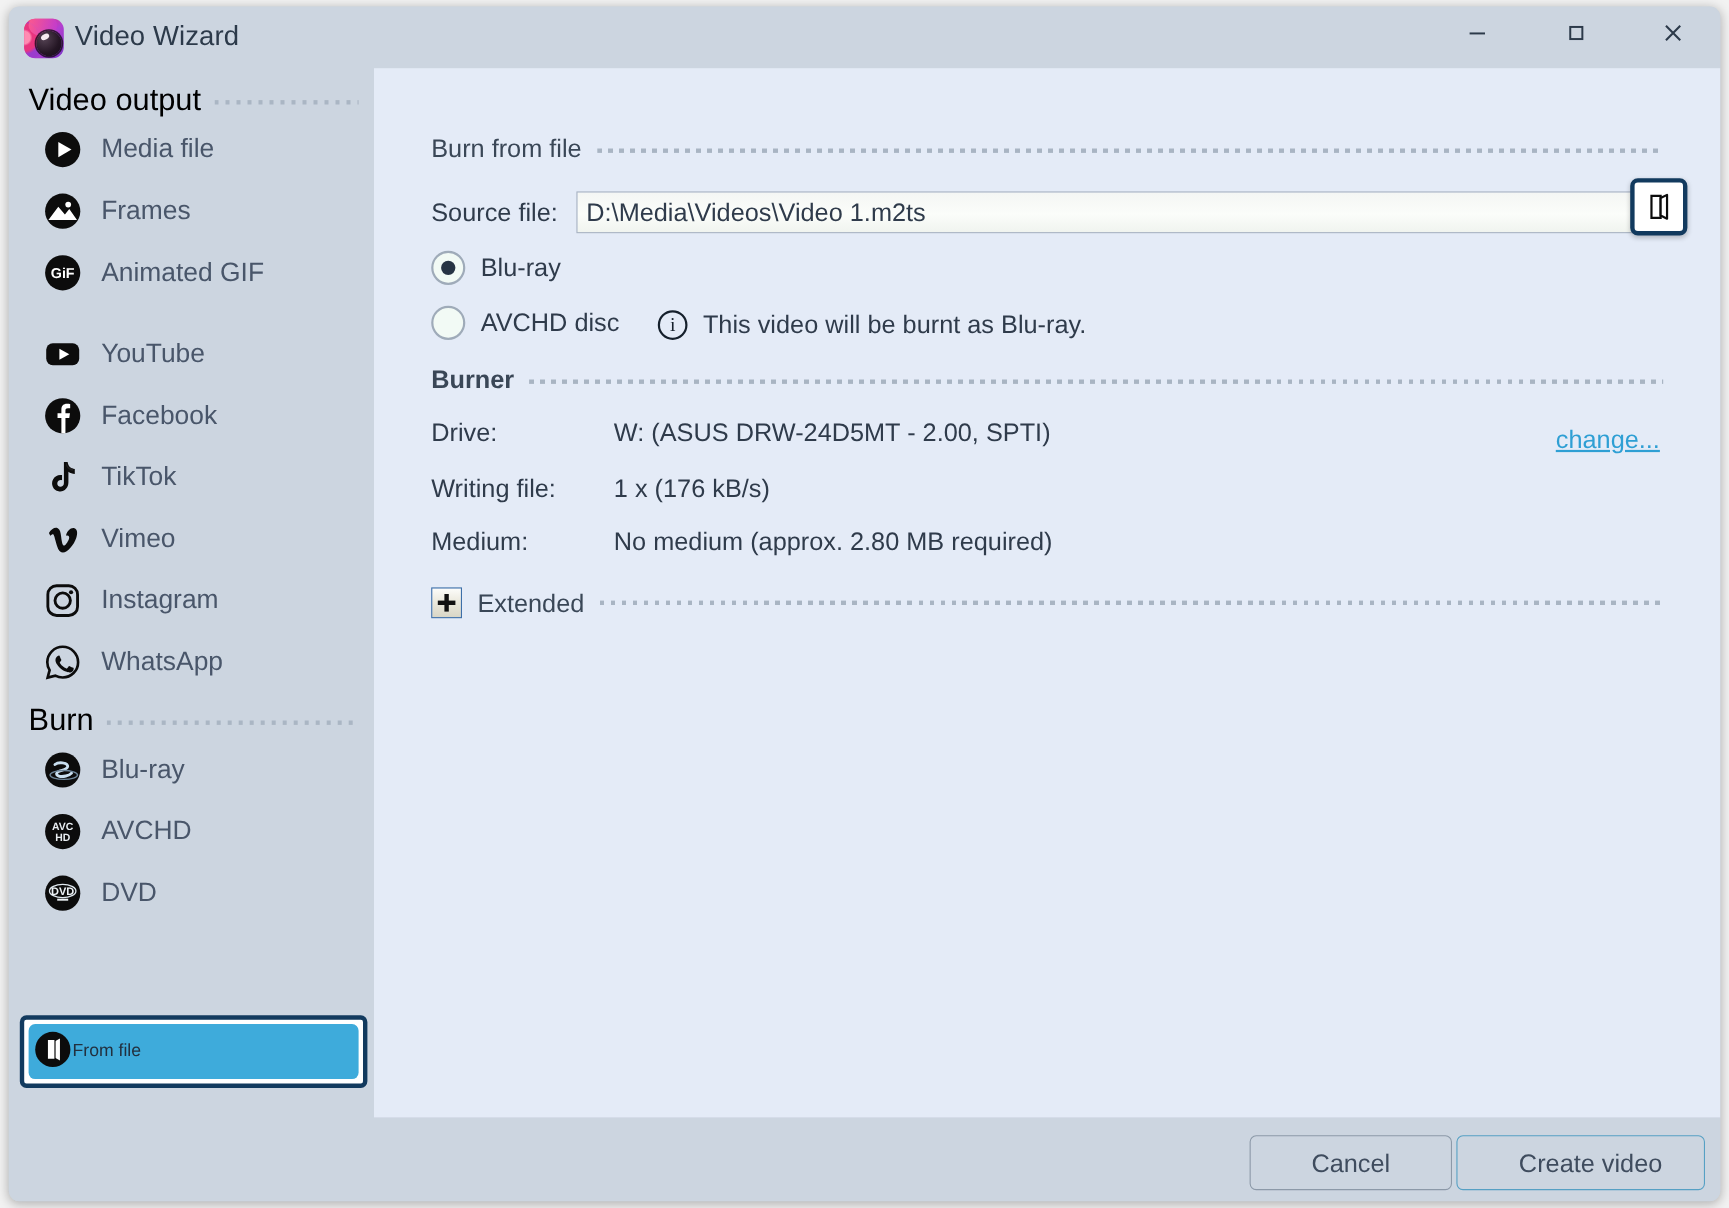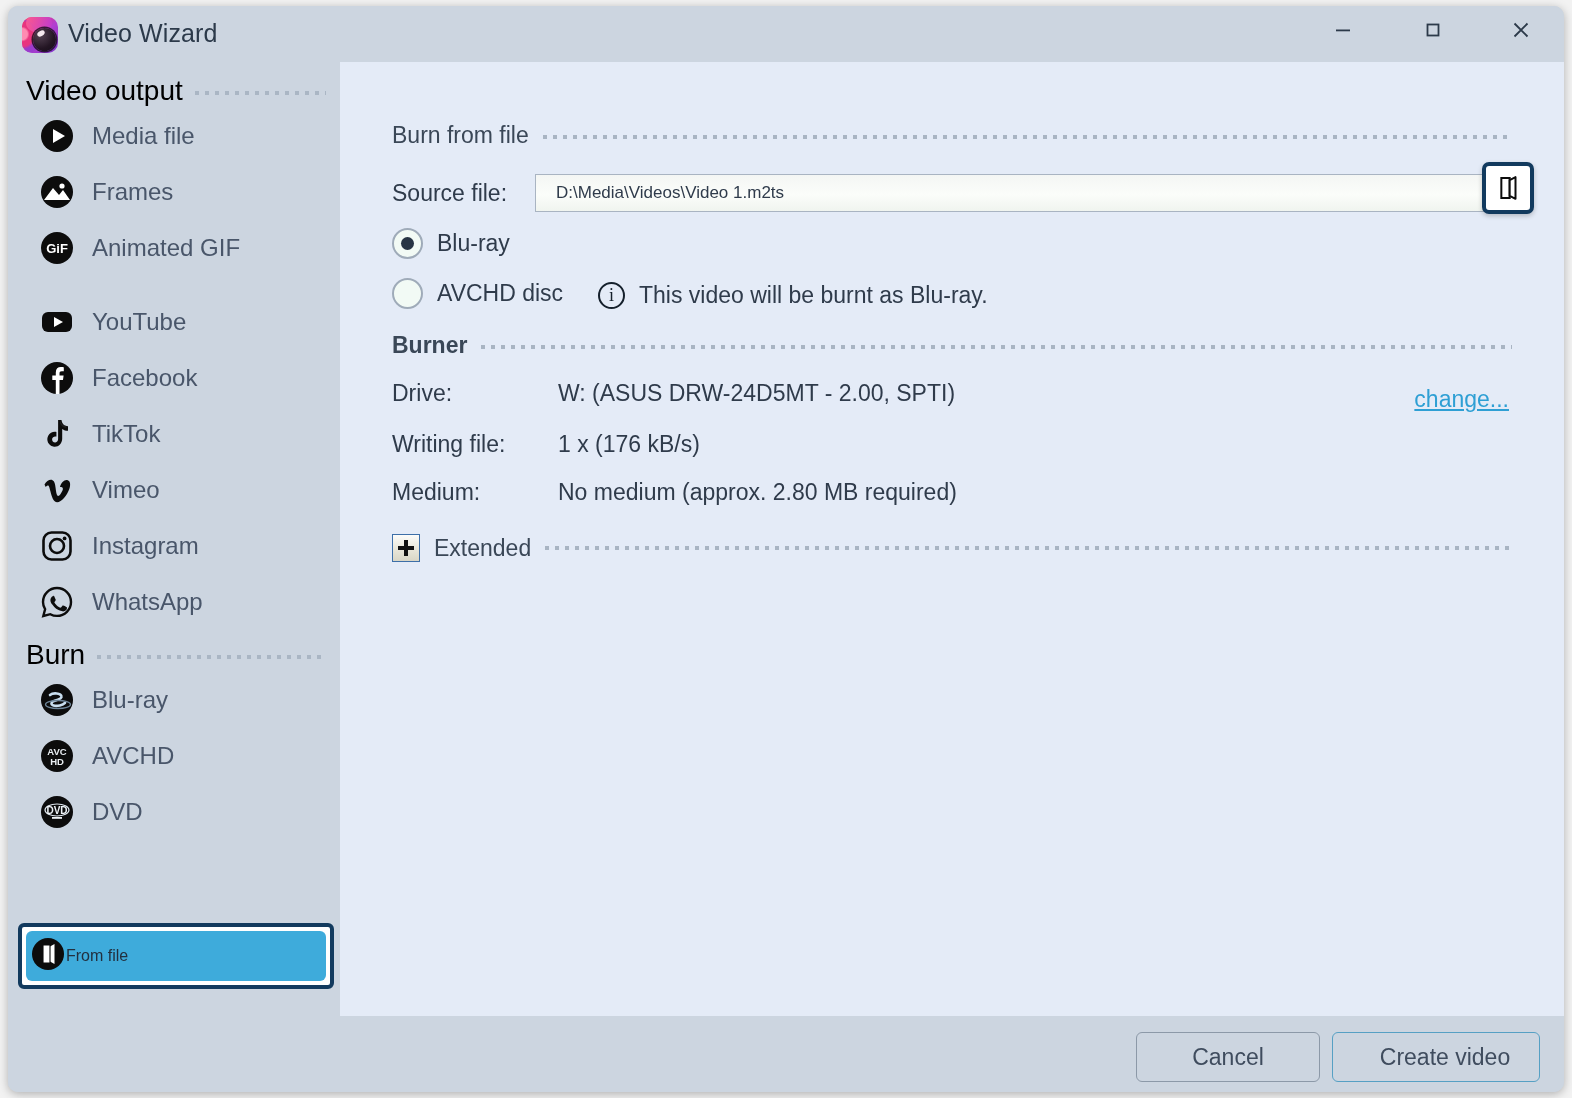--- a/index.html
+++ b/index.html
@@ -210,37 +210,36 @@
   }
 
   #row-source {
     position: absolute;
     left: 52px;
     top: 112px;
     right: 52px;
     height: 38px;
     display: flex;
     align-items: center;
-    gap: 11px;
   }
   #lbl-source {
     font-size: 23px;
     color: #2f3b4b;
     width: 132px;
     flex: 0 0 132px;
   }
   #input-source {
     flex: 1;
     height: 38px;
     box-sizing: border-box;
     border: 1px solid #a9b4c2;
     background: linear-gradient(to bottom,#f4f6f4 0%, #fbfdfa 55%, #f0f4ef 100%);
-    font-size: 17px;
+    font-size: 23px;
     color: #2f3b4b;
-    padding: 0 20px;
+    padding: 0 8px;
     font-family: "Liberation Sans", sans-serif;
     outline: none;
   }
   #btn-browse {
     position: absolute;
     right: 30px;
     top: 100px;
     width: 52px;
     height: 52px;
     border: 4px solid #123a5e;
@@ -390,22 +389,22 @@
     background: transparent;
     font-family: "Liberation Sans", sans-serif;
   }
   #btn-cancel {
     right: 244px;
     width: 184px;
     border: 1px solid #8c99a8;
     margin-left: 10px;
   }
   #btn-create {
-    right: 24px;
-    width: 208px;
+    right: 14px;
+    width: 226px;
     border: 1px solid #56a0c4;
     padding-left: 24px;
   }
 </style>
 </head>
 <body>
 
 <div id="window">
 
   <div id="titlebar">

